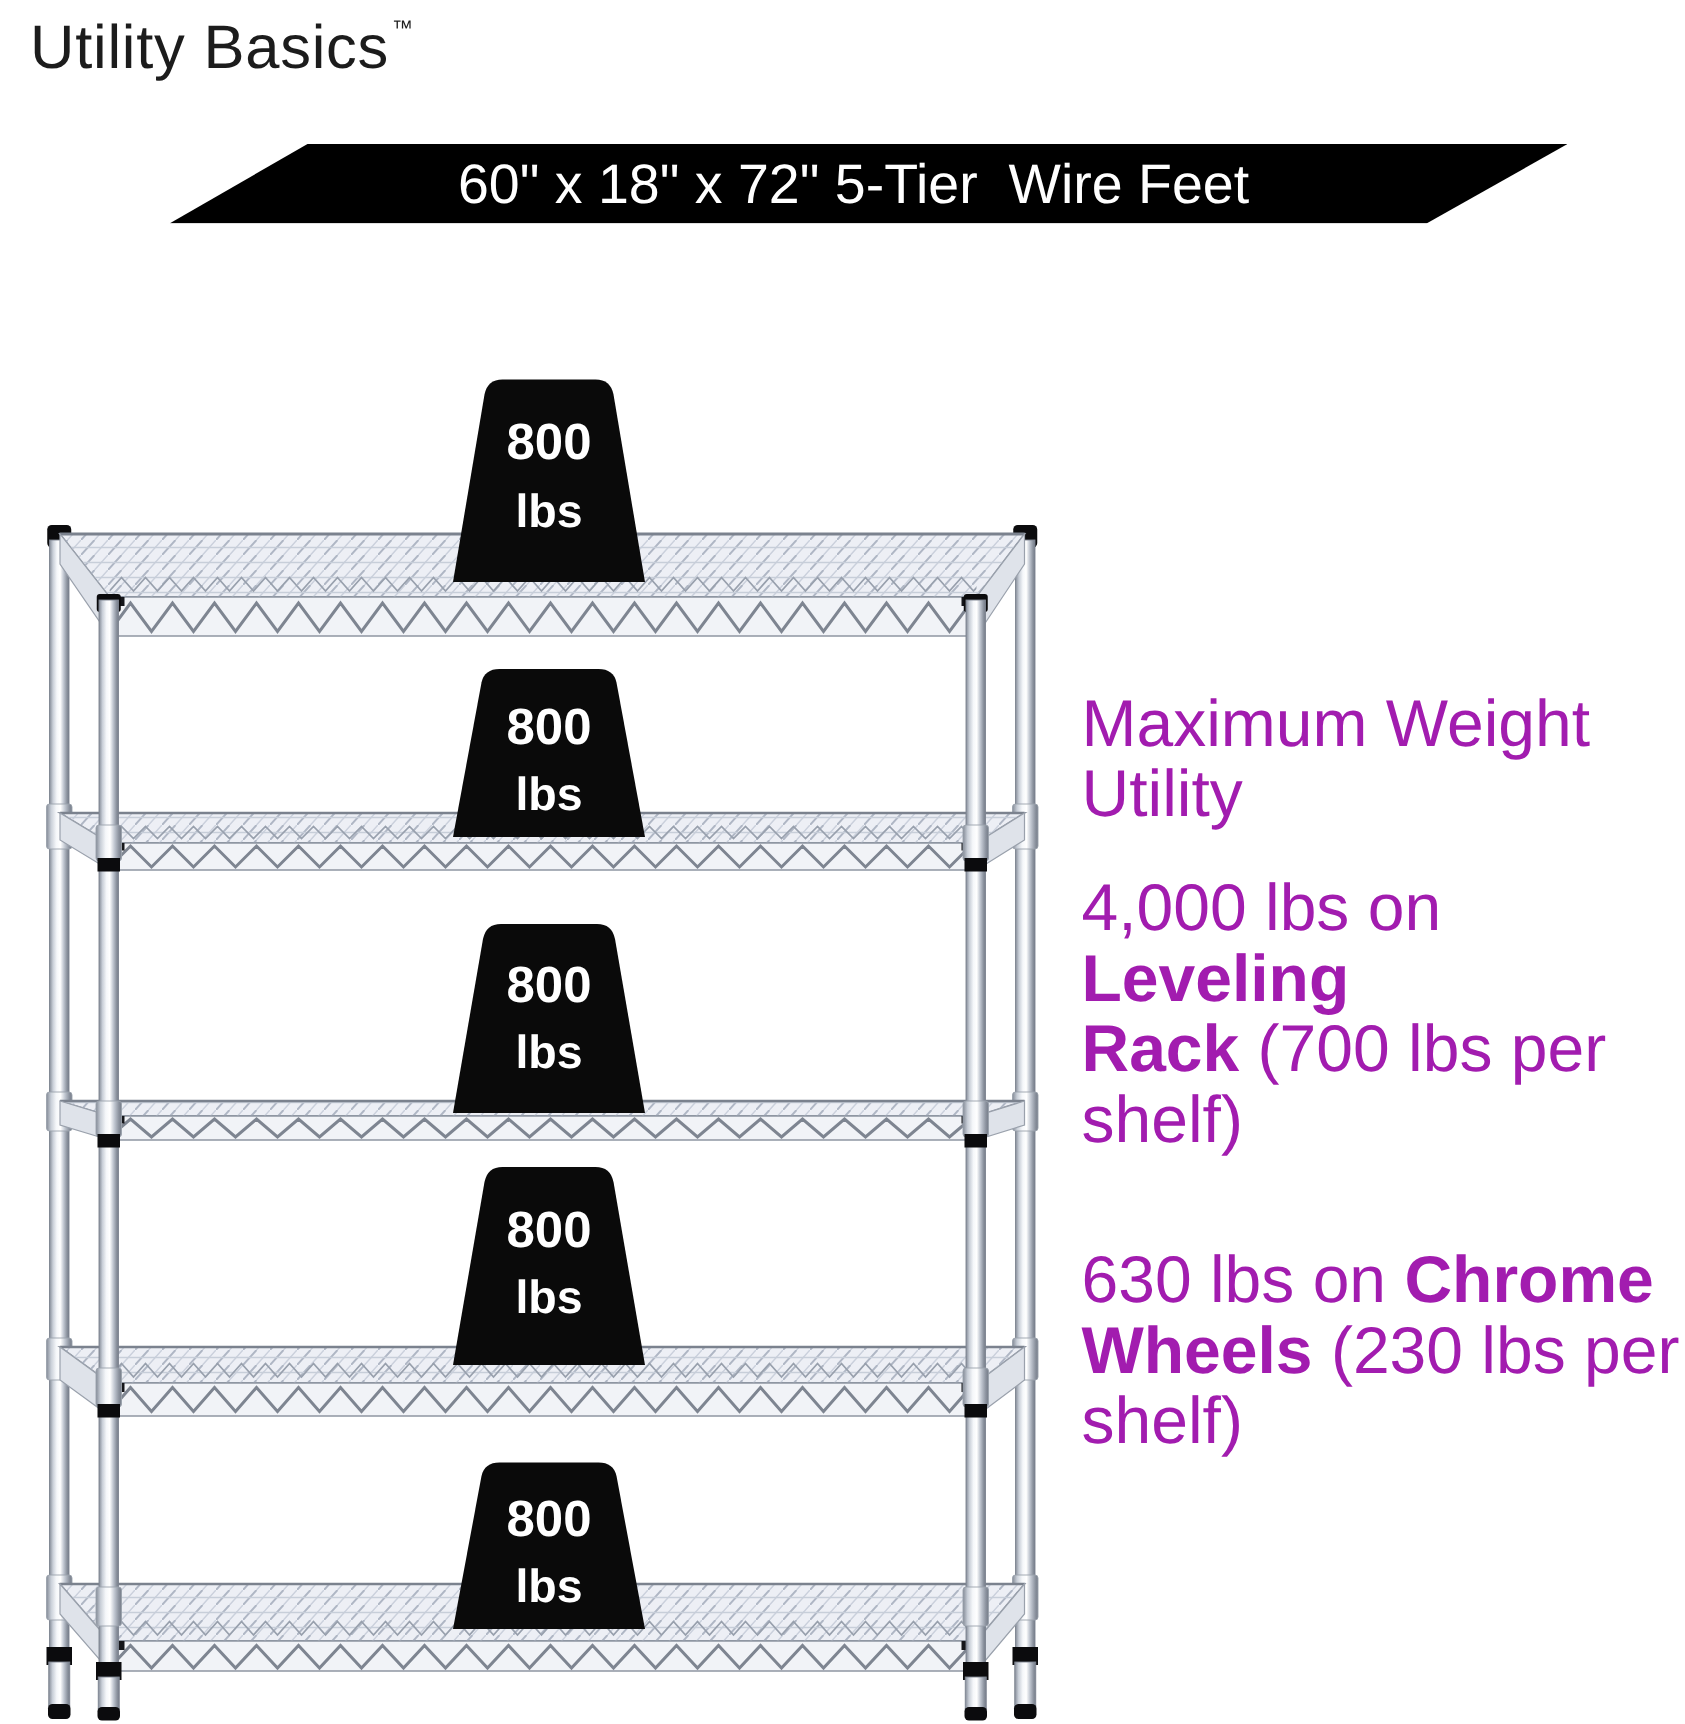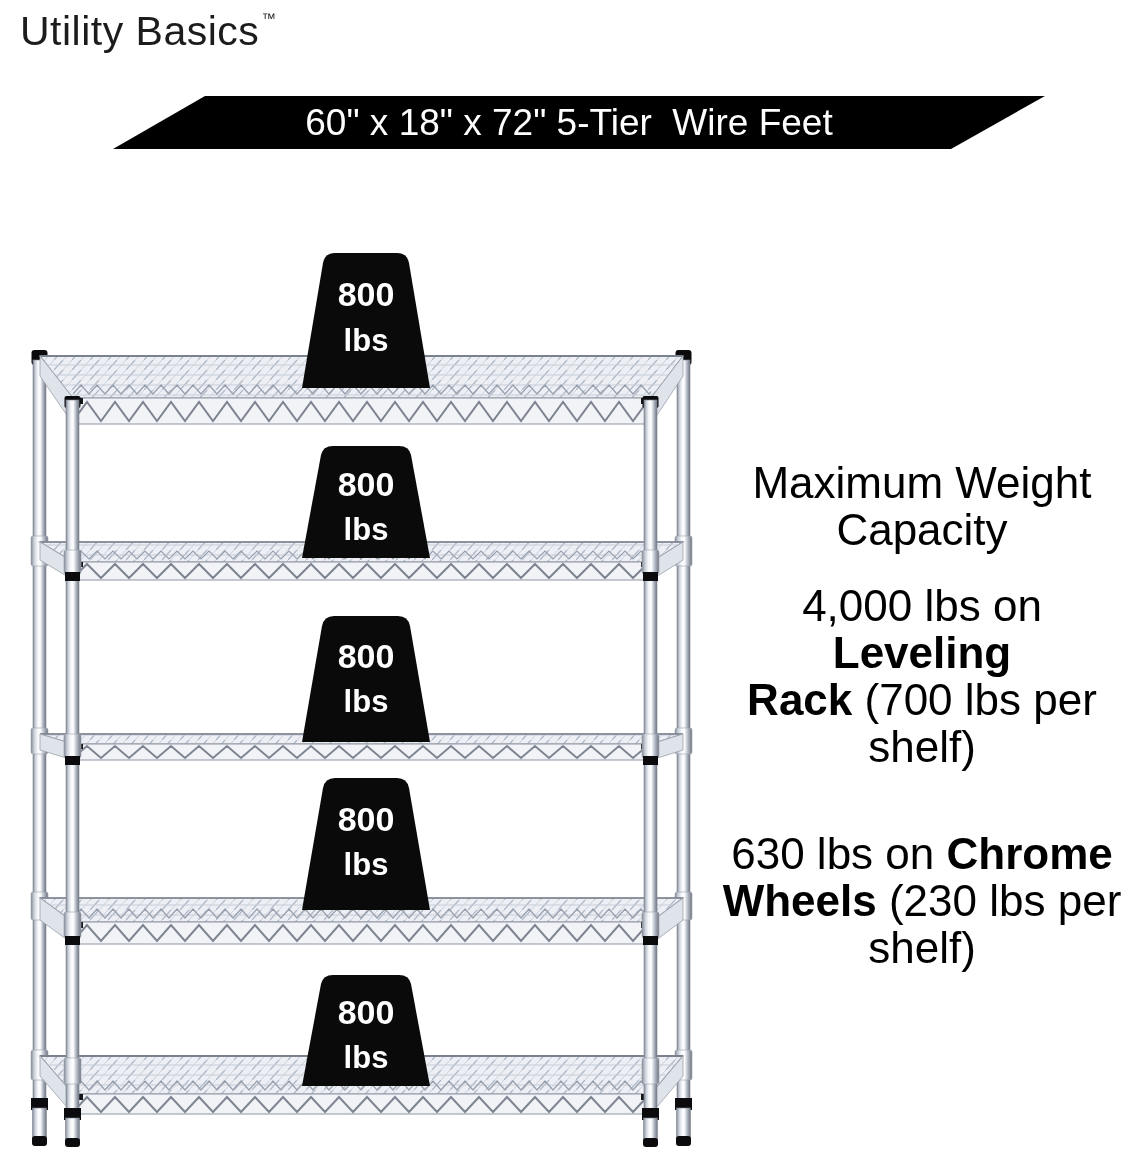--- a/index.html
+++ b/index.html
@@ -12,21 +12,21 @@
   .logo sup{font-size:14px;vertical-align:top;position:relative;top:2px;left:2px;}
   
   .banner{
     position:absolute;left:113px;top:96px;width:932px;height:53px;background:#000;
     clip-path:polygon(92px 0,932px 0,838px 53px,0 53px);
     display:flex;align-items:center;justify-content:center;
     color:#fff;font-size:37px;padding-right:20px;box-sizing:border-box;white-space:pre;
   }
   .banner b{font-weight:700;}
   
-  .info{position:absolute;left:721px;top:459px;width:402px;font-size:44px;line-height:47px;color:#000000;text-align:center;}
+  .info{position:absolute;left:721px;top:459px;width:402px;font-size:44px;line-height:47px;color:#a21caf;}
   .info .para{margin:0 0 29px 0;}
   .info .para.gap-lg{margin-bottom:60px;}
   .info b{font-weight:700;}
   svg{position:absolute;left:0;top:0;}
   text{font-family:"Liberation Sans","DejaVu Sans",sans-serif;}
 </style>
 </head>
 <body>
 
 <div class="canvas">
@@ -213,21 +213,21 @@
     <g transform="translate(302,975)">
       <path d="M0,111 L19,9 Q21,0 31,0 L97,0 Q107,0 109,9 L128,111 Z" fill="#0a0a0a"></path>
       <text x="64" y="49" text-anchor="middle" font-size="34" font-weight="700" fill="#ffffff">800</text>
       <text x="64" y="93" text-anchor="middle" font-size="31" font-weight="700" fill="#ffffff">lbs</text>
     </g>
   </svg>
 
   <div class="info">
     <p class="para">
       <span>Maximum Weight</span><br>
-      <span>Capacity</span>
+      <span>Utility</span>
     </p>
     <p class="para gap-lg">
       <span>4,000 lbs on </span><b>Leveling</b><br>
       <b>Rack</b><span> (700 lbs per</span><br>
       <span>shelf)</span>
     </p>
     <p class="para">
       <span>630 lbs on </span><b>Chrome</b><br>
       <b>Wheels</b><span> (230 lbs per</span><br>
       <span>shelf)</span>

